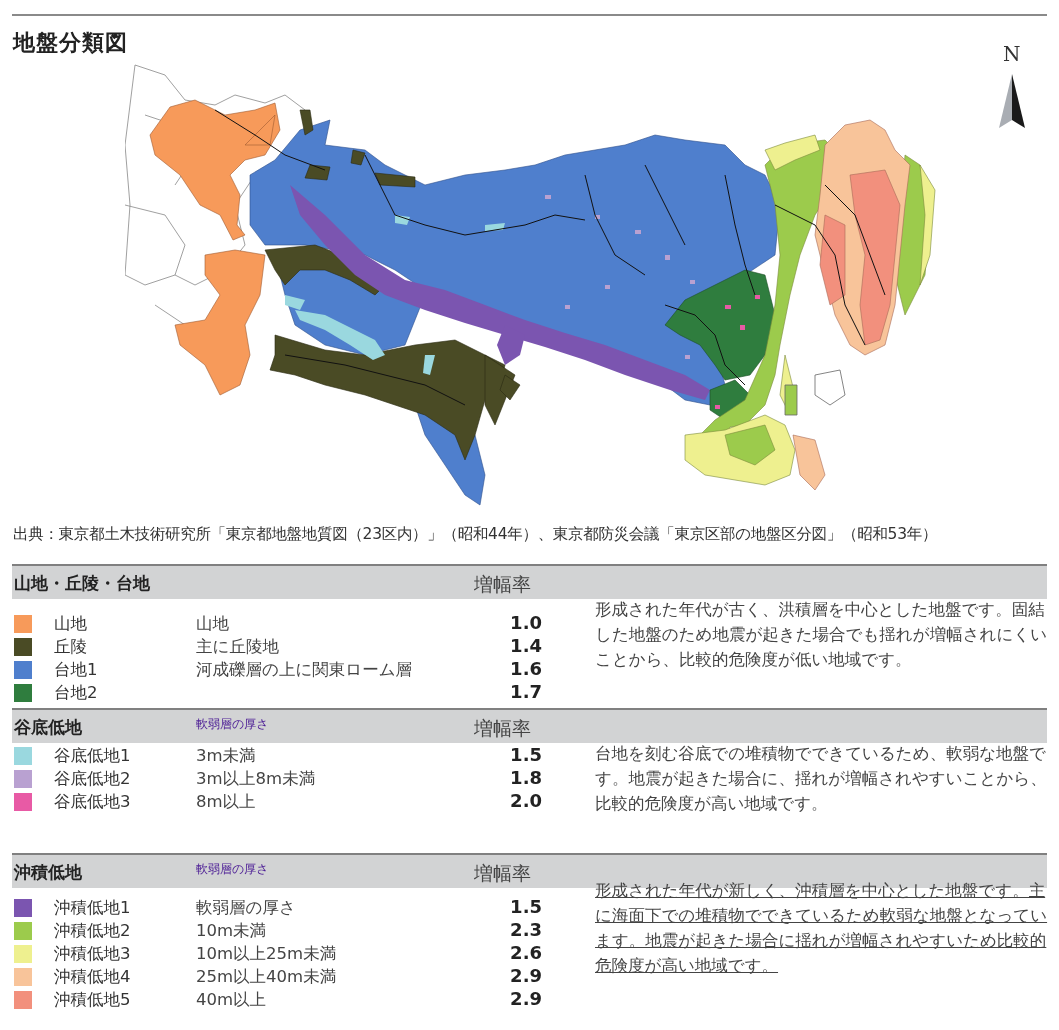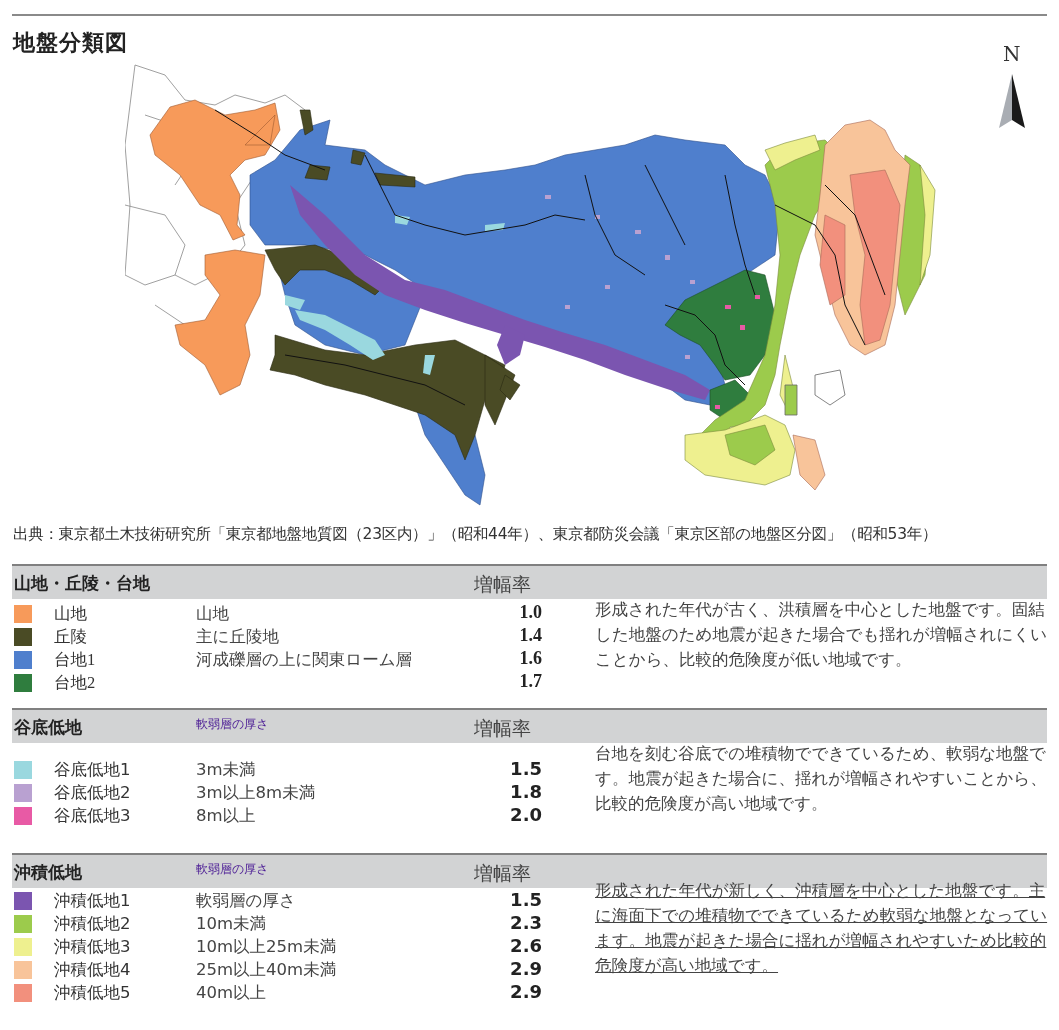--- a/index.html
+++ b/index.html
@@ -145,21 +145,21 @@
 </svg>
 
 <div class="source">出典：東京都土木技術研究所「東京都地盤地質図（23区内）」（昭和44年）、東京都防災会議「東京区部の地盤区分図」（昭和53年）</div>
 
 <div class="legend-section" style="top:564px;">
   <div class="legend-header">
     <span class="cat">山地・丘陵・台地</span>
     <span class="sub"></span>
     <span class="amp">増幅率</span>
   </div>
-  <div class="legend-rows" style="padding-top:3px;font-family:Liberation Serif, serif;">
+  <div class="legend-rows" style="padding-top:13px;">
     <div class="lrow">
       <span class="swatch" style="background:#f79a5a"></span>
       <span class="name">山地</span>
       <span class="desc">山地</span>
       <span class="val">1.0</span>
     </div>
     <div class="lrow">
       <span class="swatch" style="background:#4a4b25"></span>
       <span class="name">丘陵</span>
       <span class="desc">主に丘陵地</span>
@@ -179,21 +179,21 @@
   </div>
   <div class="note" style="top:33px;">形成された年代が古く、洪積層を中心とした地盤です。固結した地盤のため地震が起きた場合でも揺れが増幅されにくいことから、比較的危険度が低い地域です。</div>
 </div>
 
 <div class="legend-section" style="top:708px;">
   <div class="legend-header">
     <span class="cat">谷底低地</span>
     <span class="sub">軟弱層の厚さ</span>
     <span class="amp">増幅率</span>
   </div>
-  <div class="legend-rows" style="padding-top:15px;">
+  <div class="legend-rows" style="padding-top:1px;">
     <div class="lrow">
       <span class="swatch" style="background:#9ad8df"></span>
       <span class="name">谷底低地1</span>
       <span class="desc">3m未満</span>
       <span class="val">1.5</span>
     </div>
     <div class="lrow">
       <span class="swatch" style="background:#b9a1d1"></span>
       <span class="name">谷底低地2</span>
       <span class="desc">3m以上8m未満</span>
@@ -208,21 +208,21 @@
   </div>
   <div class="note" style="top:33px;">台地を刻む谷底での堆積物でできているため、軟弱な地盤です。地震が起きた場合に、揺れが増幅されやすいことから、比較的危険度が高い地域です。</div>
 </div>
 
 <div class="legend-section" style="top:853px;">
   <div class="legend-header">
     <span class="cat">沖積低地</span>
     <span class="sub">軟弱層の厚さ</span>
     <span class="amp">増幅率</span>
   </div>
-  <div class="legend-rows" style="padding-top:1px;">
+  <div class="legend-rows" style="padding-top:8px;">
     <div class="lrow">
       <span class="swatch" style="background:#7b55b0"></span>
       <span class="name">沖積低地1</span>
       <span class="desc">軟弱層の厚さ</span>
       <span class="val">1.5</span>
     </div>
     <div class="lrow">
       <span class="swatch" style="background:#9ccb4c"></span>
       <span class="name">沖積低地2</span>
       <span class="desc">10m未満</span>

